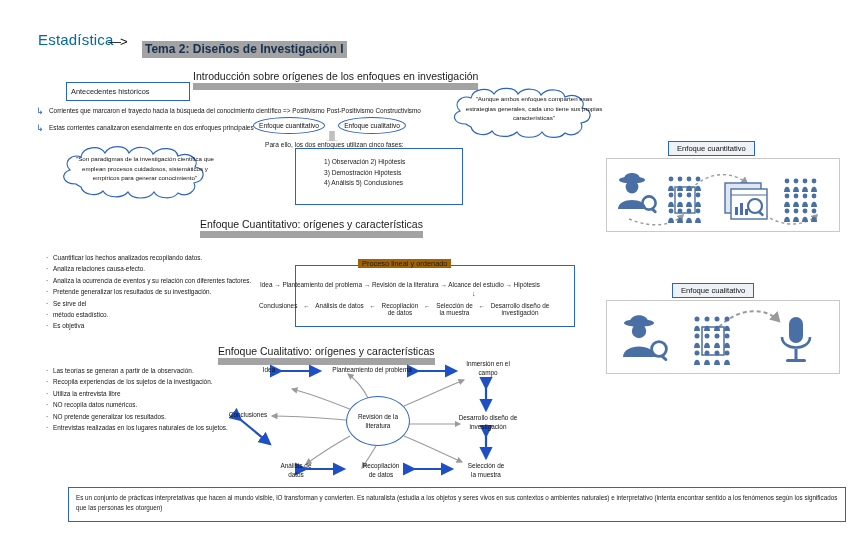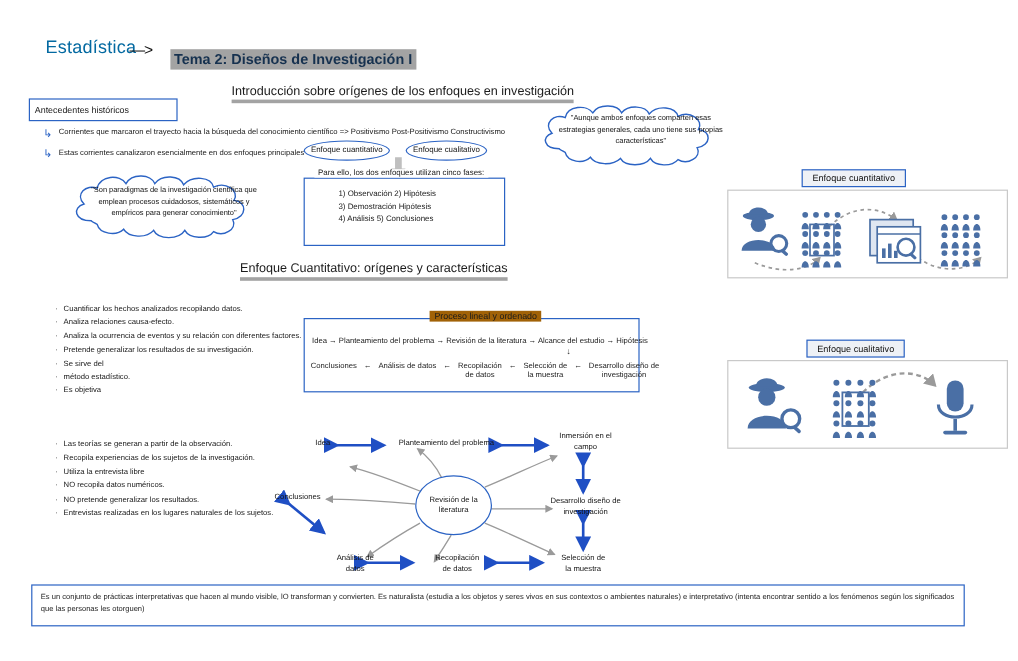--- a/index.html
+++ b/index.html
@@ -17,29 +17,29 @@
     left:38px;top:31px;font-size:15px;letter-spacing:.2px;color:#0369a1;
   }
   #hdr-arrow{left:108px;top:34px;font-size:13px;color:#111;letter-spacing:-1px;}
   #hdr-tema{
     left:142px;top:41px;font-size:12px;font-weight:600;color:#16314f;
     background:#a3a3a3;padding:1px 3px 2px 3px;white-space:nowrap;
   }
 
   
   .sect-title{
-    font-size:10.5px;color:#1b1b1b;border-bottom:3px solid #a3a3a3;
+    font-size:10.5px;color:#1b1b1b;border-bottom:7px solid #a3a3a3;
     padding-bottom:1px;white-space:nowrap;
   }
   #t-intro{left:193px;top:70px;}
   #t-cuanti{left:200px;top:218px;}
   #t-cuali{left:218px;top:345px;}
 
   
-  .bluebox{border:1.3px solid #2b63c4;background:#fff;}
+  .bluebox{border:1.3px solid #2b63c4;background:#fff;margin-left:42px;}
   #box-antecedentes{
     left:24px;top:82px;width:118px;height:17px;
     display:flex;align-items:center;padding-left:4px;font-size:7.4px;
   }
   #box-fases{
     left:253px;top:148px;width:166px;height:55px;
   }
   #box-fases .fases-list{
     position:absolute;left:28px;top:8px;font-size:6.6px;line-height:10.5px;white-space:nowrap;
   }
@@ -134,20 +134,21 @@
 <body>
 
 <div class="page">
 
   <div class="abs" id="hdr-estadistica">Estadística</div>
   <div class="abs" id="hdr-arrow">—&gt;</div>
   <div class="abs" id="hdr-tema">Tema 2: Diseños de Investigación I</div>
 
   <div class="abs sect-title" id="t-intro">Introducción sobre orígenes de los enfoques en investigación</div>
   <div class="abs sect-title" id="t-cuanti">Enfoque Cuantitativo: orígenes y características</div>
+  <div class="abs sect-title" id="t-cuali">Enfoque Cualitativo: orígenes y características</div>
 
   <div class="abs bluebox" id="box-antecedentes">
     <span>Antecedentes históricos</span>
   </div>
 
   <div class="abs hook" id="hook1">↳</div>
   <div class="abs hookline" id="line1">Corrientes que marcaron el trayecto hacia la búsqueda del conocimiento científico =&gt; Positivismo Post-Positivismo Constructivismo</div>
 
   <div class="abs hook" id="hook2">↳</div>
   <div class="abs hookline" id="line2">Estas corrientes canalizaron esencialmente en dos enfoques principales =&gt;</div>

